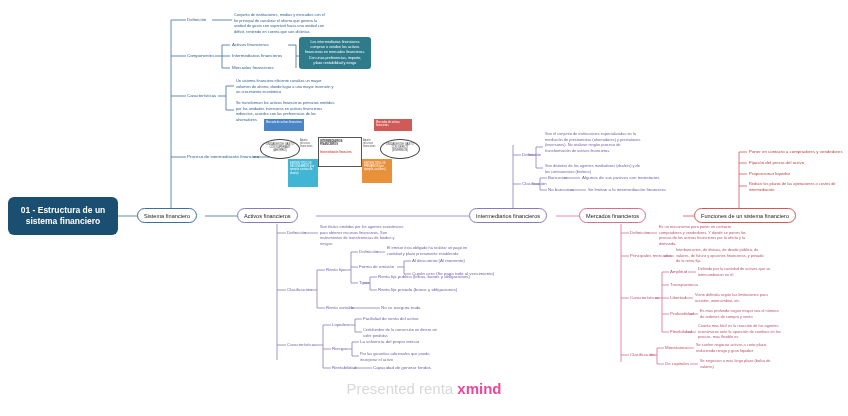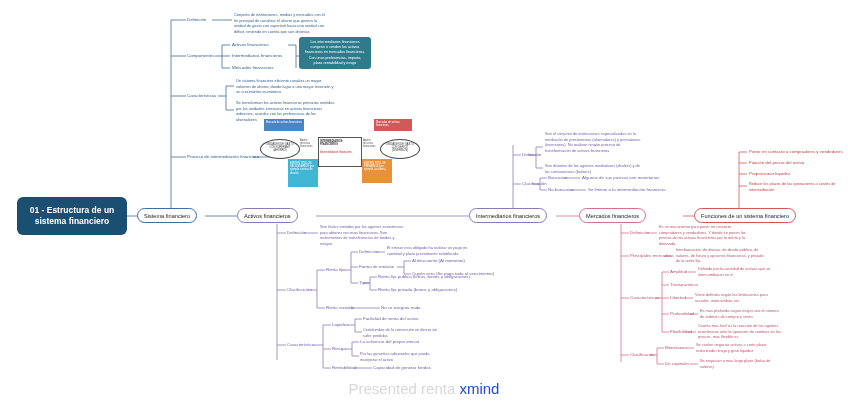--- a/index.html
+++ b/index.html
@@ -11,21 +11,21 @@
     overflow:hidden;
     position:relative;
   }
   #canvas { position:absolute; left:0; top:0; width:848px; height:416px; }
   svg.wires { position:absolute; left:0; top:0; width:848px; height:416px; pointer-events:none; }
 
   .node { position:absolute; }
 
   
   .root {
-    left:17px; top:197px; width:110px; height:38px;
+    left:8px; top:197px; width:110px; height:38px;
     background:#1b4f72; border-radius:6px;
     color:#ffffff; font-weight:bold; font-size:8.5px;
     display:flex; align-items:center; justify-content:center;
     text-align:center; line-height:1.25; padding:14px 4px;
   }
 
   
   .pill {
     position:absolute; height:15px;
     border-radius:7.5px; background:#ffffff;
@@ -71,21 +71,21 @@
   .diagram { position:absolute; left:248px; top:119px; width:176px; height:72px; }
   .dg { position:absolute; font-size:2.6px; line-height:1.25; }
   .dgbox { position:absolute; }
 
   
   .watermark {
     position:absolute; left:0; top:380px; width:848px;
     text-align:center; font-size:15px; color:#d8d8d8;
     font-family:"Liberation Sans",sans-serif;
   }
-  .watermark b { color:#1d4ed8; font-weight:normal; }
+  .watermark b { color:#ec4899; font-weight:bold; }
 </style>
 </head>
 <body>
 
 <div id="canvas">
 
   <svg class="wires" viewBox="0 0 848 416">
     <g fill="none" stroke-width="0.8">
 
       <path d="M118 216 H137" stroke="#3d6e9c"></path>

